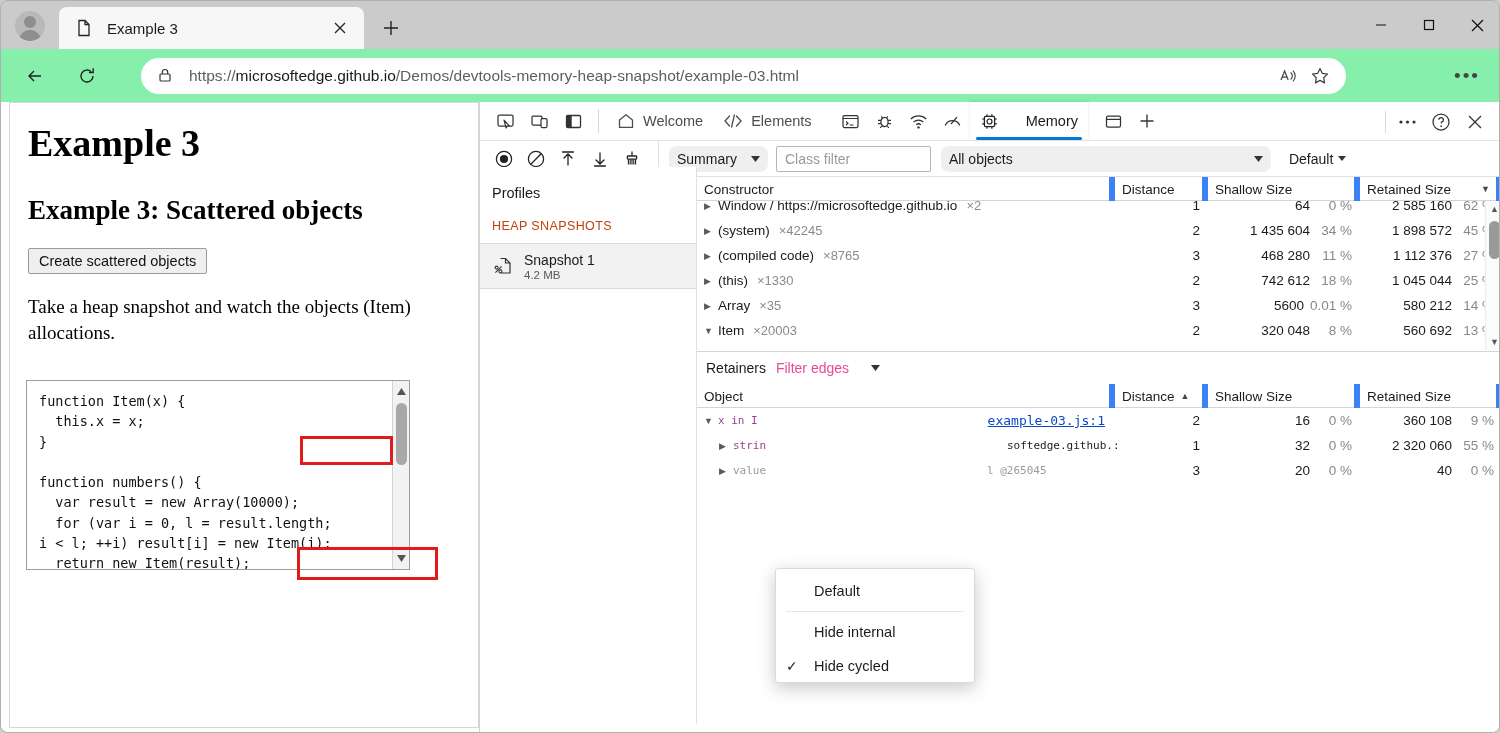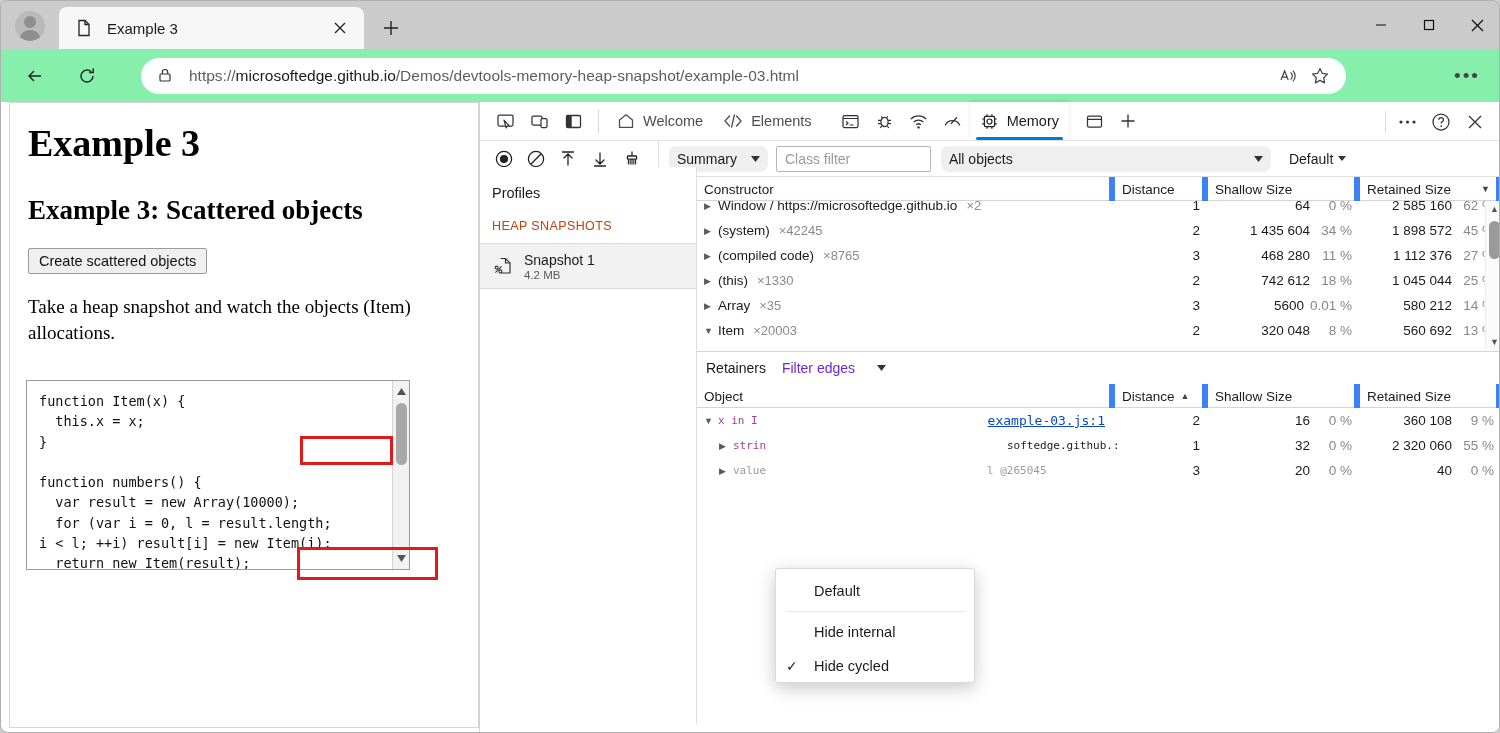--- a/index.html
+++ b/index.html
@@ -191,20 +191,21 @@
     display: flex; align-items: center;
     padding: 0 10px;
     color: #4d4d4d; font-size: 14.5px;
     position: relative;
   }
   .dt-tab .lbl { margin-left: 8px; }
   .dt-tab.active {
     color: #1b1b1b;
     box-shadow: 0 -1px 3px rgba(0,0,0,.10);
     background: #fff;
+    gap: 19px;
   }
   .dt-tab.active::after {
     content: ""; position: absolute; left: 6px; right: 6px; bottom: 0;
     height: 3px; background: #0078d4; border-radius: 2px;
   }
   .dt-right {
     position: absolute; right: 0; top: 0; height: 39px;
     display: flex; align-items: center;
   }
   .dt-vsep { width: 1px; height: 22px; background: #dcdcdc; margin: 0 4px; }
@@ -336,21 +337,21 @@
   
   .retbar {
     position: absolute; left: 217px; top: 249px;
     width: 805px; height: 33px;
     background: #fff;
     border-top: 1px solid #d0d5de;
     display: flex; align-items: center;
   }
   .retbar-title { font-size: 14px; color: #1b1b1b; margin-left: 9px; }
   .filter-edges {
-    margin-left: 10px; font-size: 14px; color: #6d28d9;
+    margin-left: 4px; font-size: 14px; color: #ec4899;
     padding: 3px 6px; position: relative;
     display: flex; align-items: center; gap: 16px;
   }
   .hl-red {
     position: absolute; border: 3px solid #e01b1b;
     pointer-events: none; z-index: 40;
   }
 
   
   .menu {

